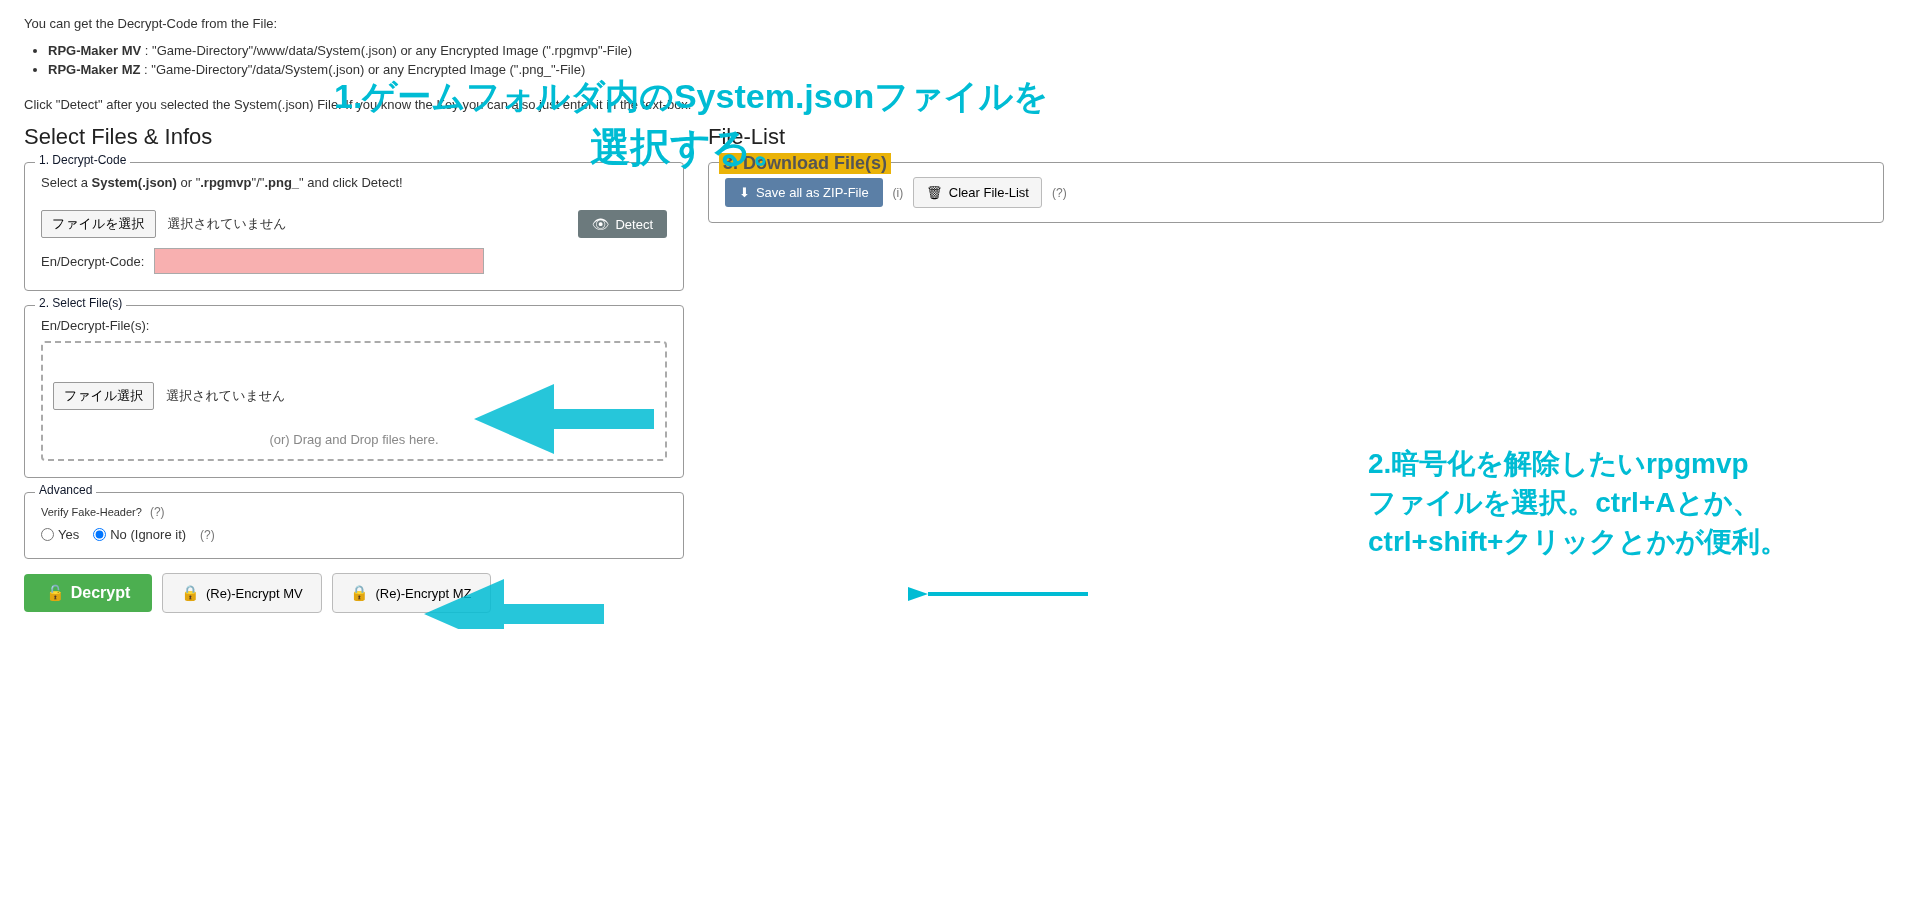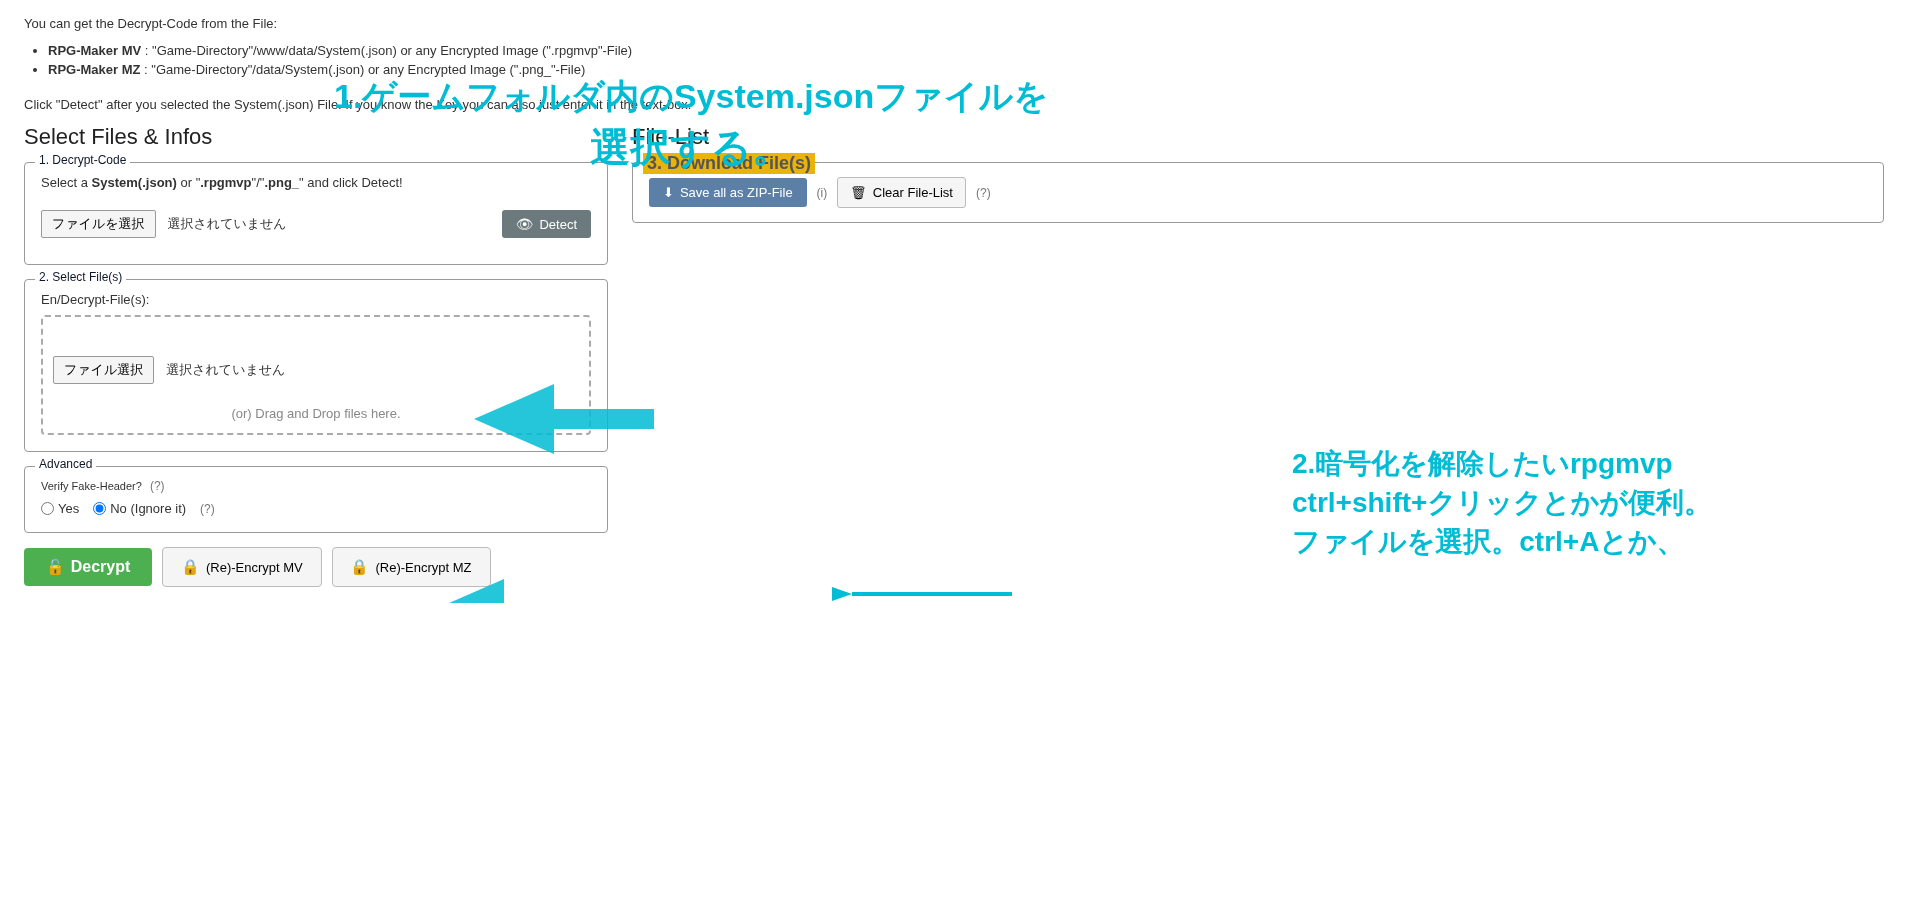--- a/index.html
+++ b/index.html
@@ -13,21 +13,21 @@
     .intro-text { font-size: 13px; margin-bottom: 12px; }
     .intro-list { margin: 6px 0 20px 24px; }
     .intro-list li { margin-bottom: 4px; }
     .click-note { font-size: 13px; margin-bottom: 12px; }
     .main-layout {
       display: flex;
       gap: 24px;
       position: relative;
     }
     .left-panel {
-      width: 584px;
+      width: 660px;
       flex-shrink: 0;
     }
     .right-panel {
       flex: 1;
       position: relative;
     }
     .section-title {
       font-size: 22px;
       font-weight: normal;
       margin-bottom: 12px;
@@ -288,20 +288,24 @@
         <p class="desc">
           Select a <b>System(.json)</b> or "<b>.rpgmvp</b>"/"<b>.png_</b>" and click Detect!
         </p>
         <div class="file-select-row">
           <button class="file-btn">ファイルを選択</button>
           <span class="file-label">選択されていません</span>
           <button class="detect-btn">
             <span class="eye-icon">👁</span>
             <span>Detect</span>
           </button>
+        </div>
+        <div class="code-row">
+          <label class="code-label">En/Decrypt-Code:</label>
+          <input class="code-input" type="text" value="" style="">
         </div>
       </div>
 
       <div class="fieldset-box select-files-section">
         <span class="fieldset-legend">2. Select File(s)</span>
         <p class="files-label">En/Decrypt-File(s):</p>
         <div class="drop-zone">
           <div class="file-select-row">
             <button class="file-btn">ファイル選択</button>
             <span class="file-label">選択されていません</span>
@@ -360,22 +364,22 @@
             <span>Clear File-List</span>
           </button>
           <a class="help-link" href="#">(?)</a>
         </div>
       </div>
 
       <div class="overlay-container">
 
         <div class="annotation-2">
           <div>2.暗号化を解除したいrpgmvp</div>
+          <div>ファイルを選択。ctrl+Aとか、</div>
           <div>ctrl+shift+クリックとかが便利。</div>
-          <div>ファイルを選択。ctrl+Aとか、</div>
         </div>
 
         <svg class="arrow-svg" width="200" height="80" style="top:430px; left:200px;">
           <defs>
             <marker id="arrowhead2" markerWidth="10" markerHeight="7" refX="0" refY="3.5" orient="auto">
               <polygon points="10 0, 0 3.5, 10 7" fill="#00bcd4"></polygon>
             </marker>
           </defs>
           <line x1="180" y1="40" x2="20" y2="40" stroke="#00bcd4" stroke-width="4" marker-end="url(#arrowhead2)"></line>
         </svg>

